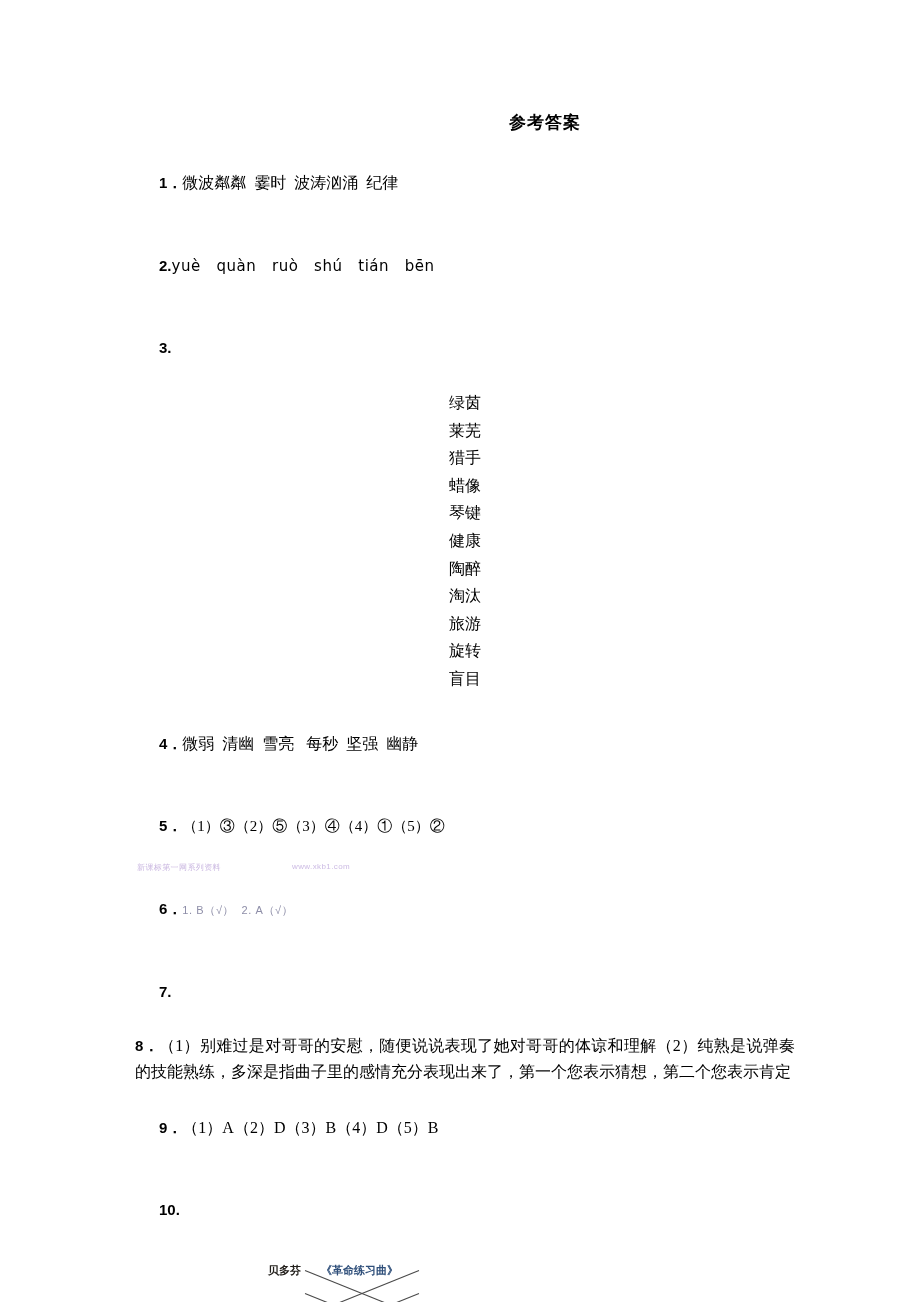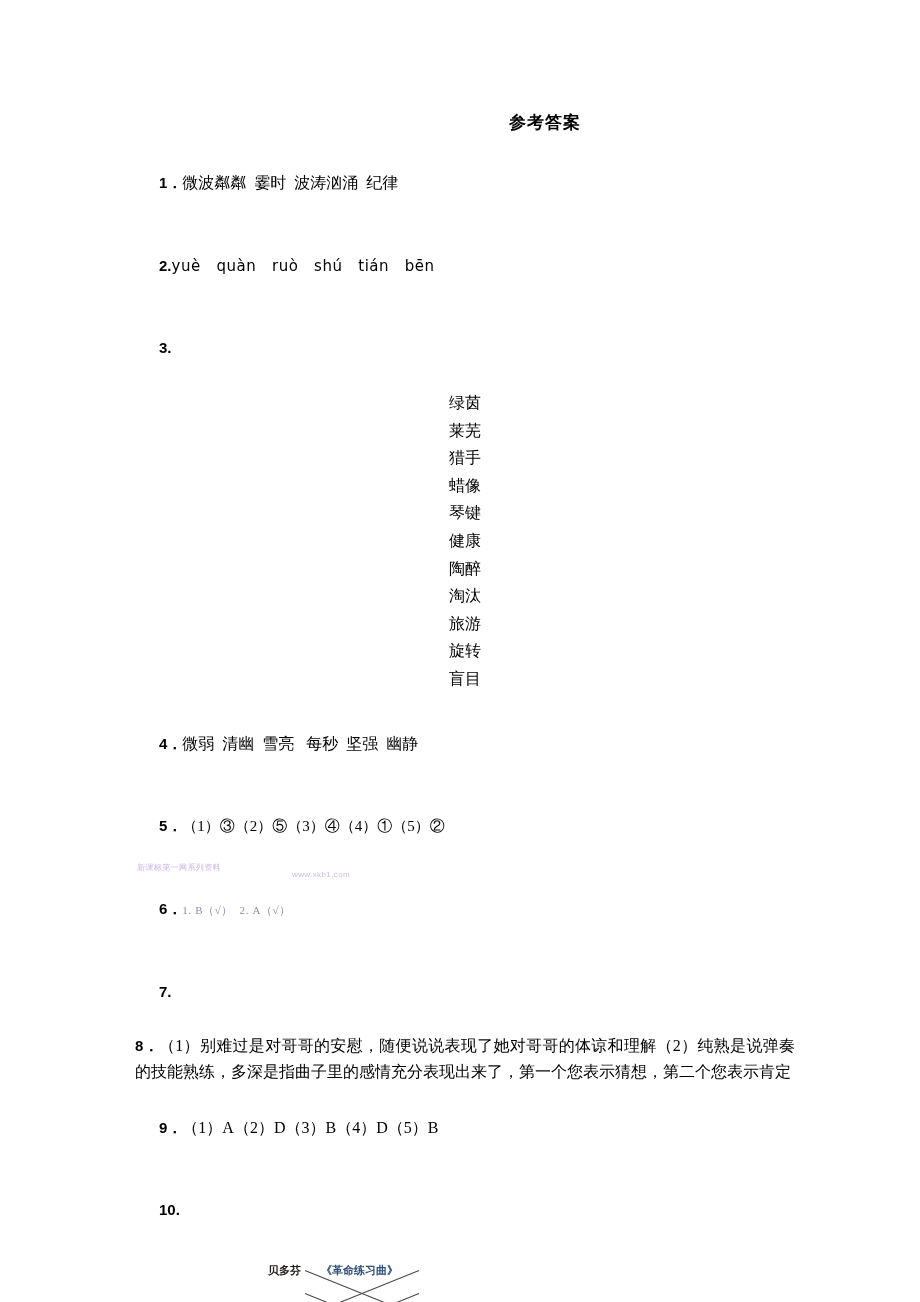--- a/index.html
+++ b/index.html
@@ -71,21 +71,21 @@
   .word-list li {
     font-size: 16px;
     line-height: 1.72;
   }
 
   
   .faded-line {
     font-size: 11px;
     color: #8e8ea8;
     letter-spacing: 0.6px;
-    font-family: Liberation Serif, serif;
+    font-family: Liberation Sans, sans-serif;
   }
 
   
   .para {
     font-size: 16px;
     line-height: 1.68;
     text-align: justify;
     margin: 0;
   }
 
@@ -139,21 +139,21 @@
     top: 862px;
     width: 300px;
     font-size: 8px;
     color: #c9b6e0;
     letter-spacing: 0.4px;
     font-family: "Liberation Sans", sans-serif;
   }
   .footer .site {
     position: absolute;
     left: 155px;
-    top: 8px;
+    top: 0;
     color: #cdbce4;
   }
   .spacer-sm { height: 10px; }
 </style>
 </head>
 <body>
 
 <div class="page">
   <div class="content">
 

